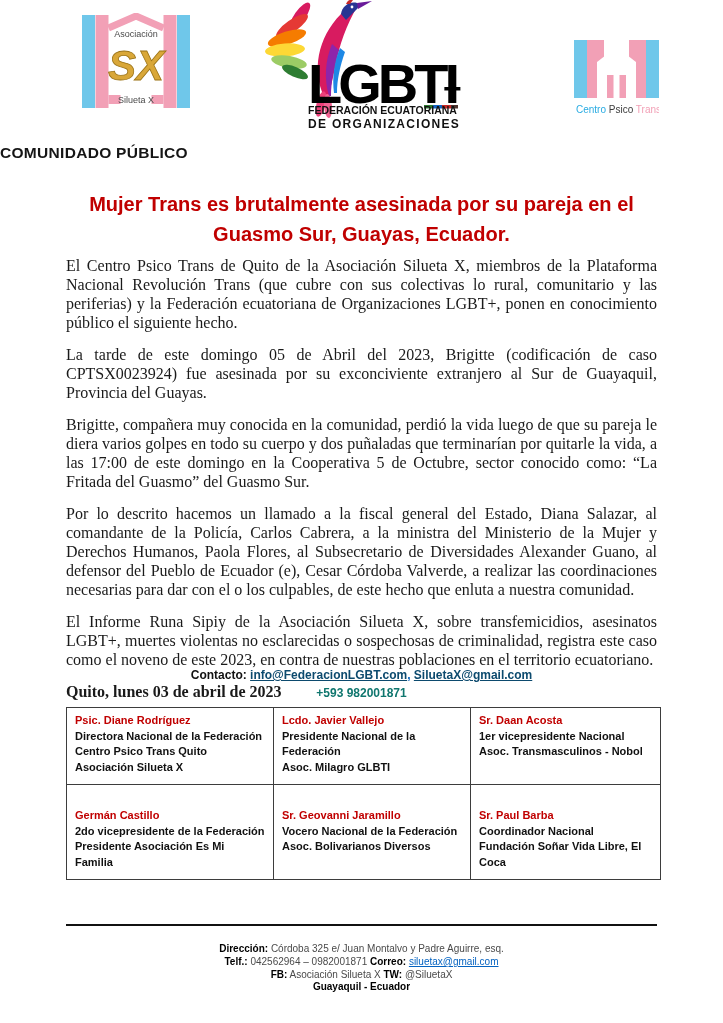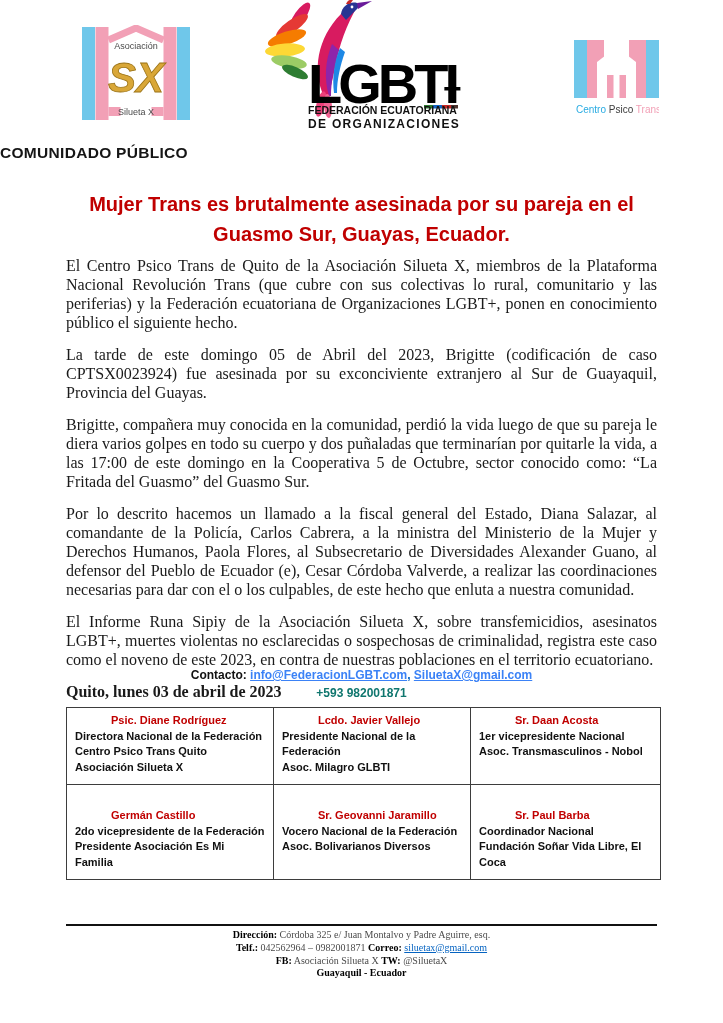--- a/index.html
+++ b/index.html
@@ -3,21 +3,21 @@
 <meta charset="utf-8">
 <style>
   html,body{margin:0;padding:0;}
   body{
     width:723px;height:1023px;background:#ffffff;position:relative;
     font-family:"Liberation Serif",serif;color:#1a1a1a;overflow:hidden;
   }
   .abs{position:absolute;}
 
   
-  .logo-sx{left:82px;top:25px;width:97px;height:97px;}
+  .logo-sx{left:82px;top:13px;width:97px;height:97px;}
   .logo-fed{left:262px;top:0px;width:200px;height:132px;}
   .logo-cpt{left:574px;top:40px;width:102px;height:80px;}
 
   
   .doc-title{
     top:144px;left:0;right:0;
     font-family:"Liberation Sans",sans-serif;font-weight:700;
     font-size:15.5px;letter-spacing:.3px;color:#151515;
   }
   .headline{
@@ -33,41 +33,41 @@
   }
   .content p{margin:0 0 13px 0;}
   .dateline{font-weight:700;margin-top:3px;}
 
   
   .contact{
     top:667px;left:0;right:0;text-align:center;
     font-family:"Liberation Sans",sans-serif;font-weight:700;
     font-size:12px;line-height:16px;color:#111;
   }
-  .contact a{color:#3b82f6;text-decoration:underline;cursor:pointer;}
+  .contact a{color:#0c4a6e;text-decoration:underline;cursor:pointer;}
   .contact .sep{color:#0563C1;}
   .contact .phone{display:block;margin-top:2px;color:#0f766e;}
 
   
   .sign-table{
     top:707px;left:66px;width:594px;border-collapse:collapse;table-layout:fixed;
     font-family:"Liberation Sans",sans-serif;font-weight:700;
     font-size:11px;line-height:15.5px;color:#111;
   }
   .sign-table td{
     border:1.2px solid #3d3d3d;vertical-align:top;padding:5px 8px 9px 8px;
   }
   .sign-table tr.row2 td{padding-top:23px;}
-  .sig-name{color:#C00000;margin-left:36px;}
+  .sig-name{color:#C00000;}
 
   
   .footer{
     top:924px;left:66px;width:591px;border-top:2.5px solid #111;
-    padding-top:3px;text-align:center;
-    font-family:Liberation Serif, serif;
+    padding-top:17px;text-align:center;
+    font-family:Liberation Sans, sans-serif;
     font-size:10px;line-height:12.8px;color:#4a4a4a;
   }
   .footer b{color:#000;}
   .footer a{color:#0563C1;text-decoration:underline;cursor:pointer;}
   .footer .city{font-weight:700;color:#000;}
 
   svg text{font-family:"Liberation Sans",sans-serif;}
 </style>
 </head>
 <body>

